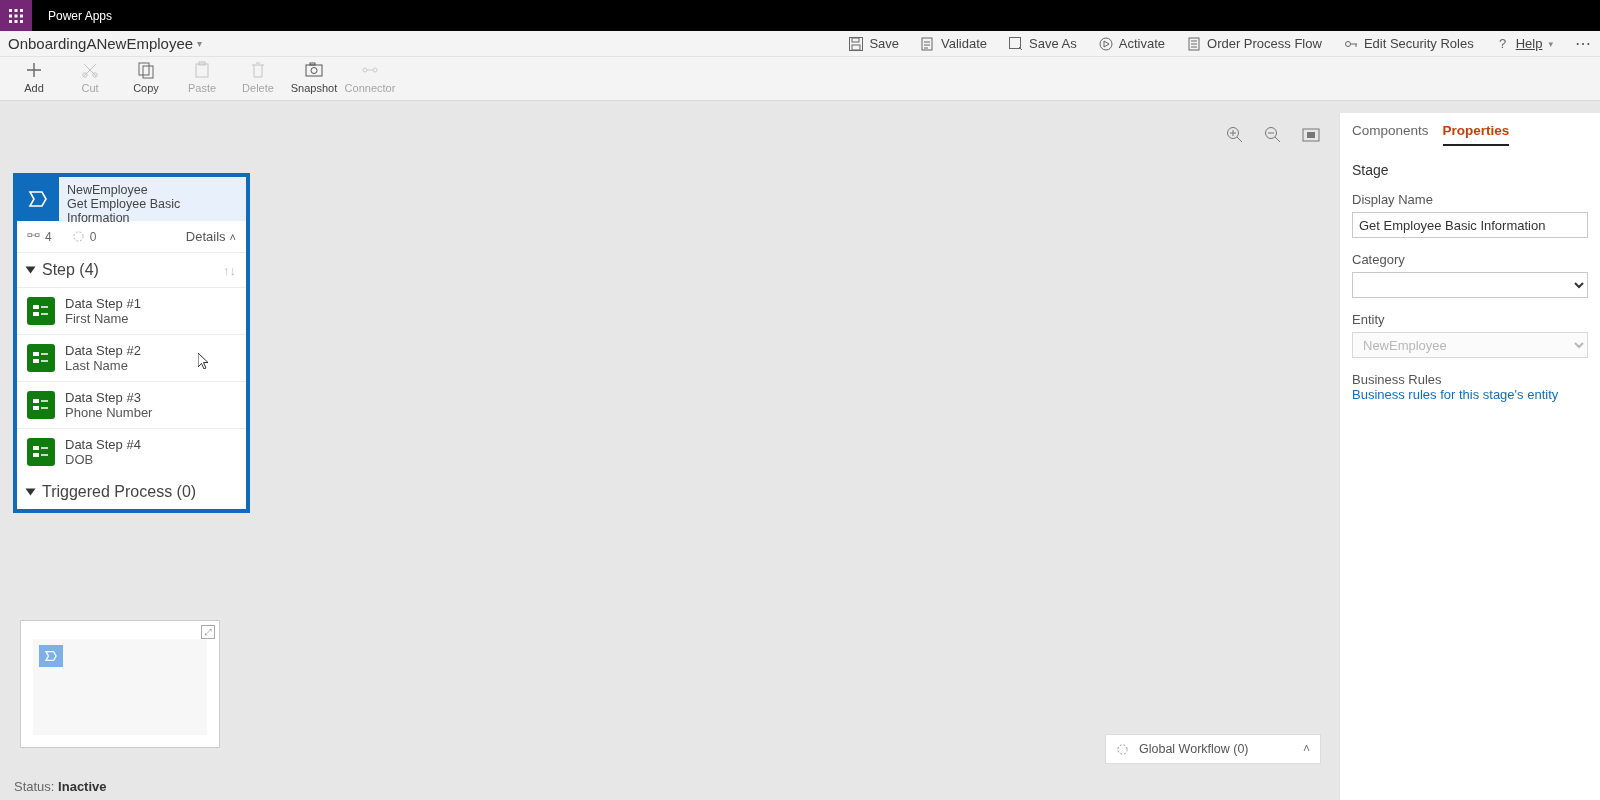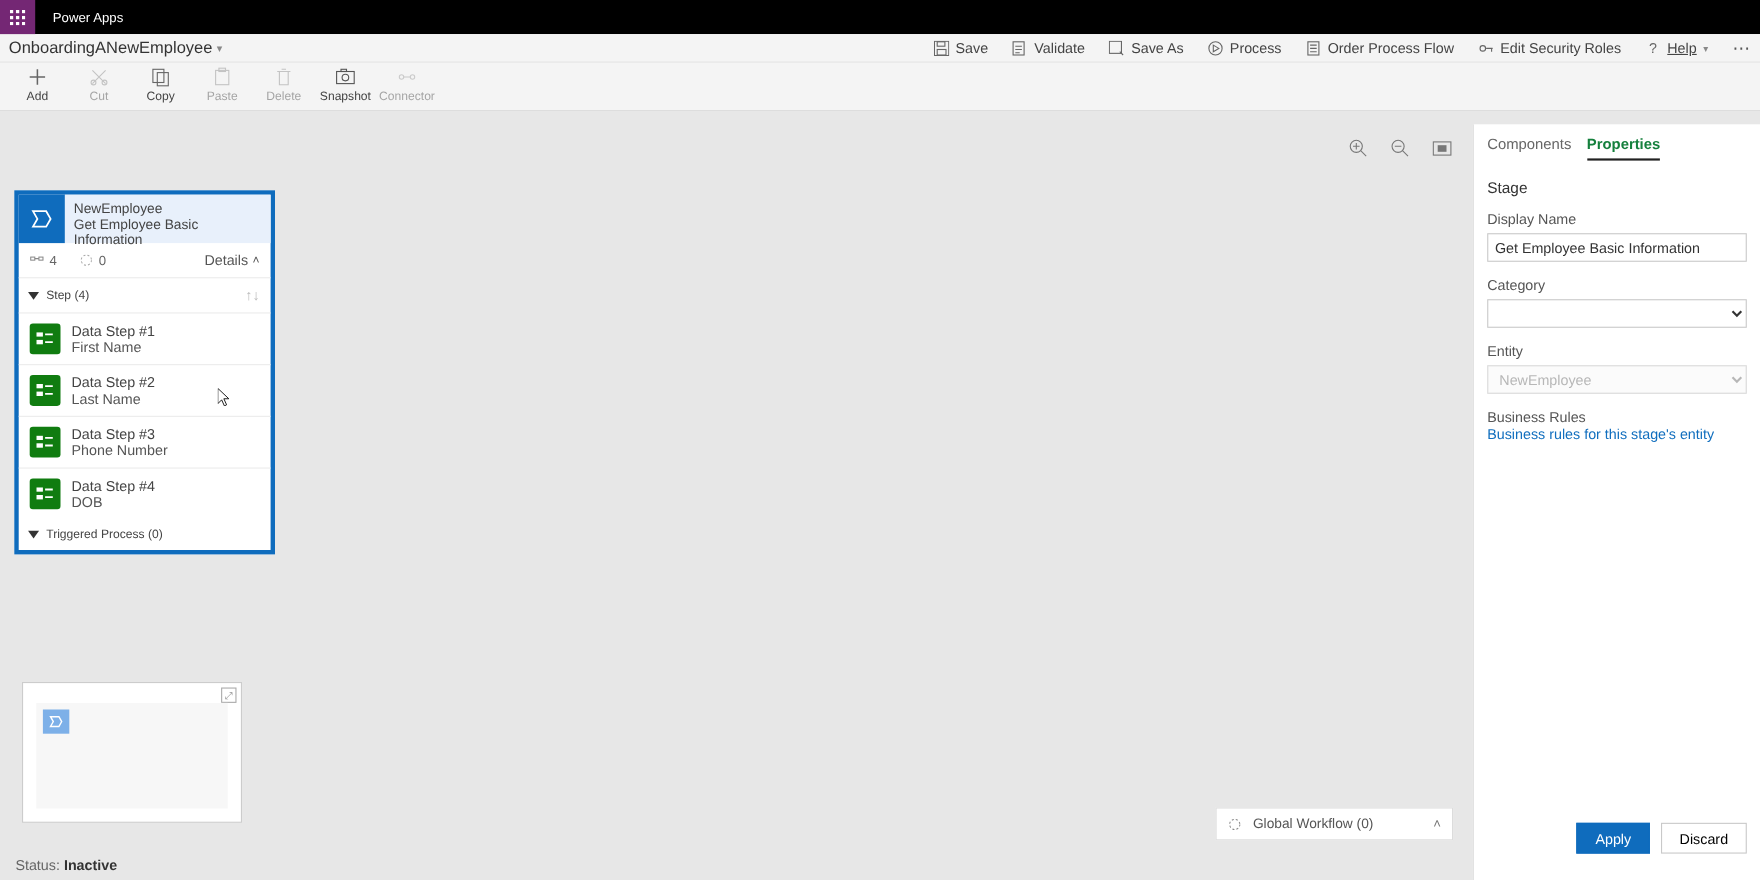--- a/index.html
+++ b/index.html
@@ -38,21 +38,21 @@
 .stage-header { display: flex; align-items: stretch; height: 44px; }
 .stage-icon { width: 42px; background: #0f6cbd; display: flex; align-items: center; justify-content: center; flex-shrink: 0; }
 .stage-titles { flex: 1; padding: 6px 8px; background: #e8f0fb; }
 .stage-ent { font-size: 12.5px; color: #444; }
 .stage-title { font-size: 12.5px; color: #444; }
 .stage-stats { display: flex; align-items: center; padding: 8px 10px; border-bottom: 1px solid #ececec; }
 .stage-stats .stat { display: flex; align-items: center; gap: 5px; font-size: 12px; color: #666; margin-right: 20px; }
 .stage-stats .details { margin-left: auto; font-size: 13px; color: #555; display: flex; align-items: center; gap: 4px; cursor: pointer; }
 .section-head { display: flex; align-items: center; padding: 8px 10px; border-bottom: 1px solid #ececec; }
 .section-head .tri { width: 0; height: 0; border-left: 7px solid #333; border-top: 5px solid transparent; border-bottom: 5px solid transparent; transform: rotate(90deg); margin-right: 8px; }
-.section-head .title { font-size: 11px; color: #444; }
+.section-head .title { font-size: 16px; color: #444; }
 .section-head .arrows { margin-left: auto; font-size: 13px; color: #bbb; }
 .step-row { display: flex; align-items: center; padding: 8px 10px; border-bottom: 1px solid #ececec; cursor: pointer; }
 .step-row:last-child { border-bottom: none; }
 .step-ico { width: 28px; height: 28px; background: #107c10; border-radius: 3px; display: flex; align-items: center; justify-content: center; margin-right: 10px; flex-shrink: 0; }
 .step-ico svg { width: 16px; height: 12px; }
 .step-txt .line1 { font-size: 13px; color: #444; }
 .step-txt .line2 { font-size: 13px; color: #555; }
 
 
 .minimap { position: absolute; left: 20px; bottom: 52px; width: 200px; height: 128px; background: #fff; border: 1px solid #ccc; padding: 8px; }
@@ -67,21 +67,21 @@
 
 
 .statusbar { position: absolute; left: 14px; bottom: 6px; font-size: 13px; color: #555; }
 .statusbar .lbl { color: #666; }
 .statusbar .val { font-weight: 600; color: #333; }
 
 
 .rightpane { position: absolute; top: 113px; right: 0; bottom: 0; width: 261px; background: #fff; border-left: 1px solid #e2e2e2; display: flex; flex-direction: column; }
 .tabs { display: flex; padding: 10px 12px 0; gap: 14px; }
 .tab { font-size: 13.5px; color: #666; cursor: pointer; padding-bottom: 6px; }
-.tab.active { color: #15803d; font-weight: 600; border-bottom: 2px solid #222; }
+.tab.active { color: #c2410c; font-weight: 600; border-bottom: 2px solid #222; }
 .panel-body { padding: 16px 12px; flex: 1; overflow: auto; }
 .panel-body .section-title { font-size: 14px; color: #333; margin-bottom: 14px; }
 .field { margin-bottom: 14px; }
 .field label { display: block; font-size: 13px; color: #555; margin-bottom: 5px; }
 .field input, .field select { width: 100%; height: 26px; border: 1px solid #c9c9c9; padding: 2px 6px; font-size: 13px; color: #333; background: #fff; }
 .field select.disabled { color: #999; background: #fafafa; }
 .biz-rules { font-size: 13px; color: #555; margin-top: 4px; }
 .biz-link { color: #106ebe; font-size: 13px; cursor: pointer; }
 .panel-footer { padding: 14px 12px 24px; display: flex; gap: 10px; justify-content: flex-end; border-top: 0; }
 .btn { height: 28px; padding: 0 16px; font-size: 13px; border: 1px solid #c9c9c9; background: #fff; cursor: pointer; }
@@ -145,21 +145,21 @@
         </span>
       <span>Save As</span>
     </div>
     <div class="proc-action">
       <span class="ico">
           <svg viewBox="0 0 14 14" width="14" height="14">
             <circle cx="7" cy="7" r="6" fill="none" stroke="#666"></circle>
             <path d="M5 4 l5 3 l-5 3 z" fill="none" stroke="#666"></path>
           </svg>
         </span>
-      <span>Process</span>
+      <span>Activate</span>
     </div>
     <div class="proc-action">
       <span class="ico">
           <svg viewBox="0 0 14 14" width="14" height="14">
             <rect x="2" y="1" width="10" height="12" fill="none" stroke="#666"></rect>
             <path d="M4 4h6M4 7h6M4 10h6" stroke="#666"></path>
           </svg>
         </span>
       <span>Order Process Flow</span>
     </div>
@@ -425,17 +425,13 @@
     <div class="field">
       <label>Entity</label>
       <select class="disabled" disabled="">
         <option>NewEmployee</option>
       </select>
     </div>
 
     <div class="biz-rules">Business Rules</div>
     <div class="biz-link">Business rules for this stage's entity</div>
   </div>
-  <div class="panel-footer">
-    <button class="btn primary">Apply</button>
-    <button class="btn">Discard</button>
-  </div>
 </div>
 
 </body></html>

